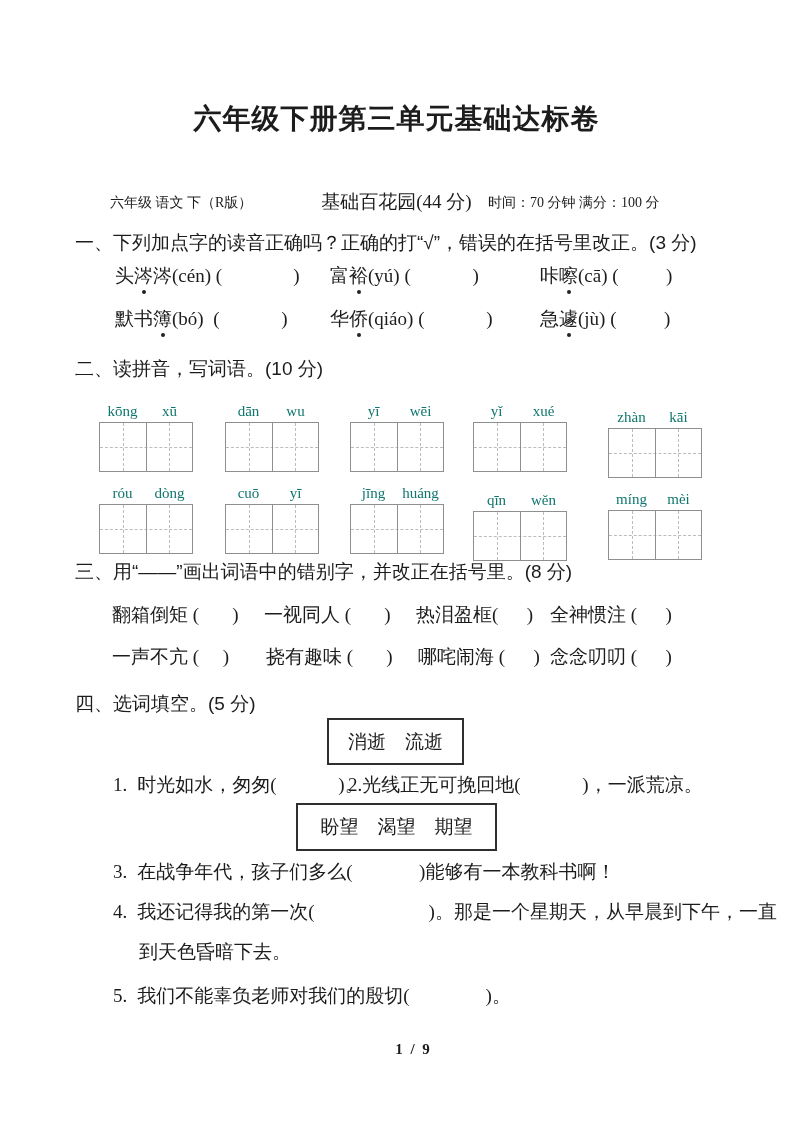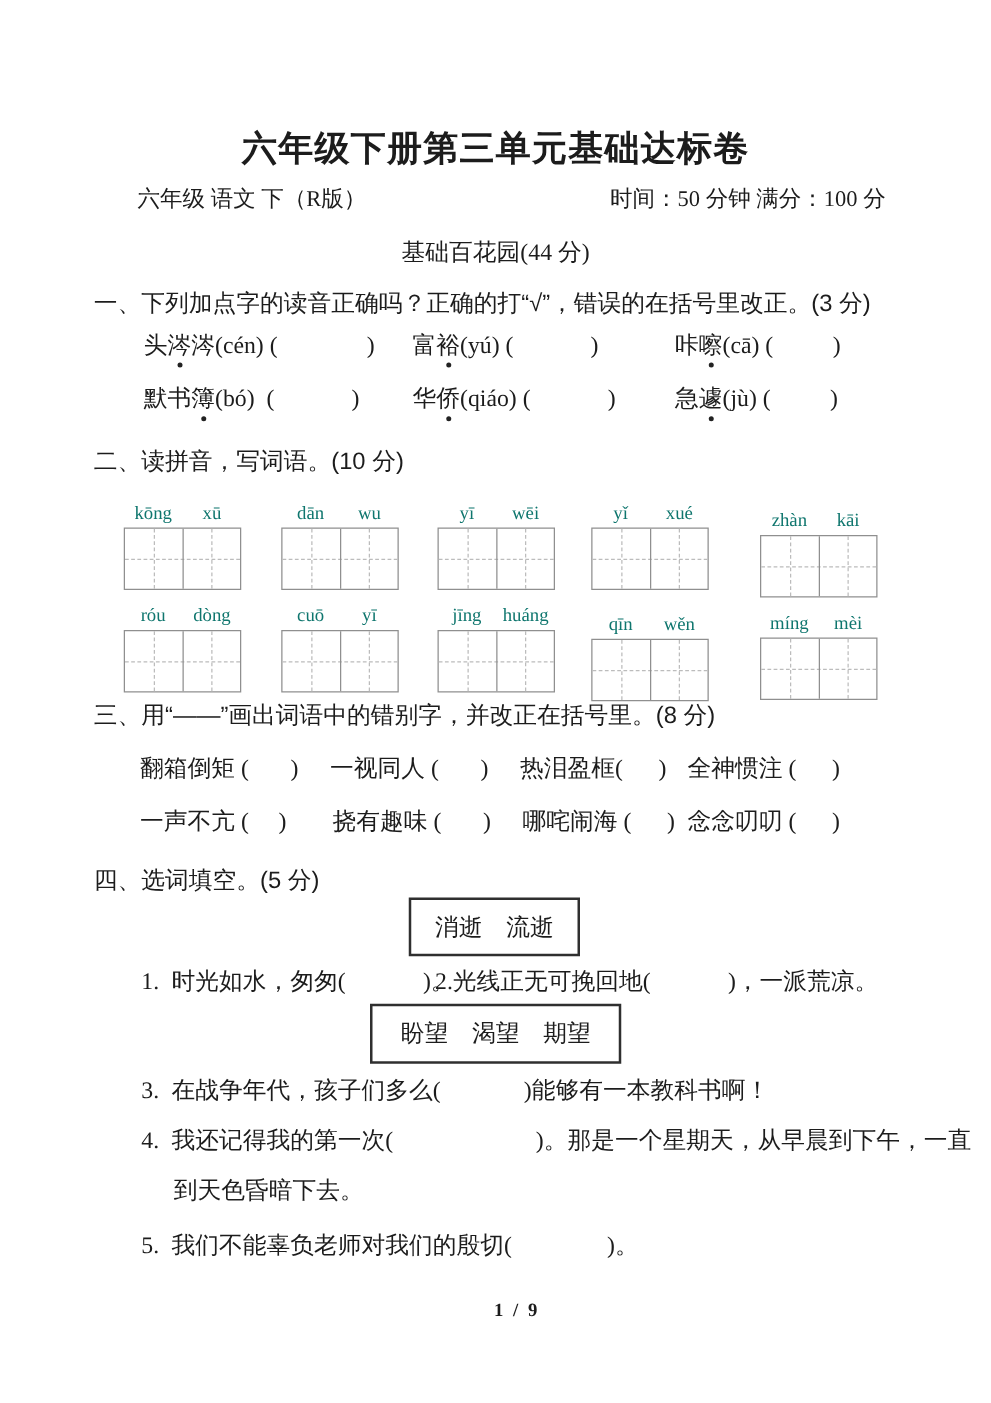--- a/index.html
+++ b/index.html
@@ -6,21 +6,21 @@
   .page{
     position:relative;width:793px;height:1122px;background:#ffffff;
     font-family:"Liberation Serif","DejaVu Serif",serif;
     color:#1c1c1c;font-size:19px;overflow:hidden;
   }
   .abs{position:absolute;white-space:nowrap;}
   .title{
     position:absolute;left:0;right:0;top:100px;text-align:center;
     font-size:28px;font-weight:bold;letter-spacing:1px;
   }
-  .meta{font-size:18px;}
+  .meta{font-size:14px;margin-top:47px;}
   .section{position:absolute;left:0;right:0;top:189px;text-align:center;font-size:19px;}
   .qhead{
     position:absolute;font-family:"Liberation Sans","DejaVu Sans",sans-serif;
     font-weight:400;font-size:19px;white-space:nowrap;
   }
   .blank{white-space:pre;}
   .zdot{position:relative;display:inline-block;}
   .zdot::after{
     content:"";position:absolute;width:4px;height:4px;background:#222;
     border-radius:50%;left:50%;transform:translateX(-50%);bottom:-5px;
@@ -48,21 +48,21 @@
     font-size:15px;font-weight:bold;letter-spacing:2px;padding-left:34px;
   }
 </style>
 </head>
 <body>
 
 <div class="page">
 
   <div class="title">六年级下册第三单元基础达标卷</div>
   <div class="abs meta" style="left:110px;top:147px">六年级 语文 下（R版）</div>
-  <div class="abs meta" style="left:488px;top:147px">时间：50 分钟 满分：100 分</div>
+  <div class="abs meta" style="left:488px;top:147px">时间：70 分钟 满分：100 分</div>
   <div class="section">基础百花园(44 分)</div>
 
   <div class="qhead" style="left:75px;top:230px">一、下列加点字的读音正确吗？正确的打“√”，错误的在括号里改正。(3 分)</div>
 
   <span class="abs" style="left:115px;top:263px"><span>头</span><span class="zdot">涔</span><span>涔</span><span>(cén)</span><span class="blank"> (               )</span></span>
   <span class="abs" style="left:330px;top:263px"><span>富</span><span class="zdot">裕</span><span></span><span>(yú)</span><span class="blank"> (             )</span></span>
   <span class="abs" style="left:540px;top:263px"><span>咔</span><span class="zdot">嚓</span><span></span><span>(cā)</span><span class="blank"> (          )</span></span>
 
   <span class="abs" style="left:330px;top:306px"><span>华</span><span class="zdot">侨</span><span></span><span>(qiáo)</span><span class="blank"> (             )</span></span>
   <span class="abs" style="left:115px;top:306px"><span>默书</span><span class="zdot">簿</span><span></span><span>(bó)</span><span class="blank">  (             )</span></span>

